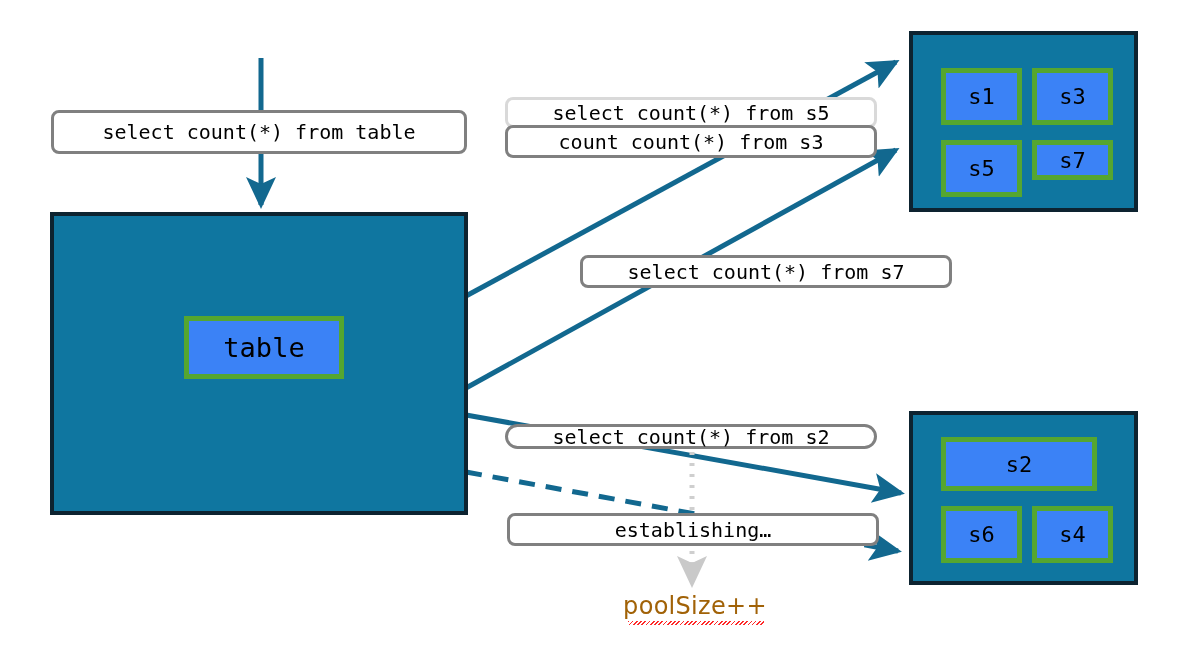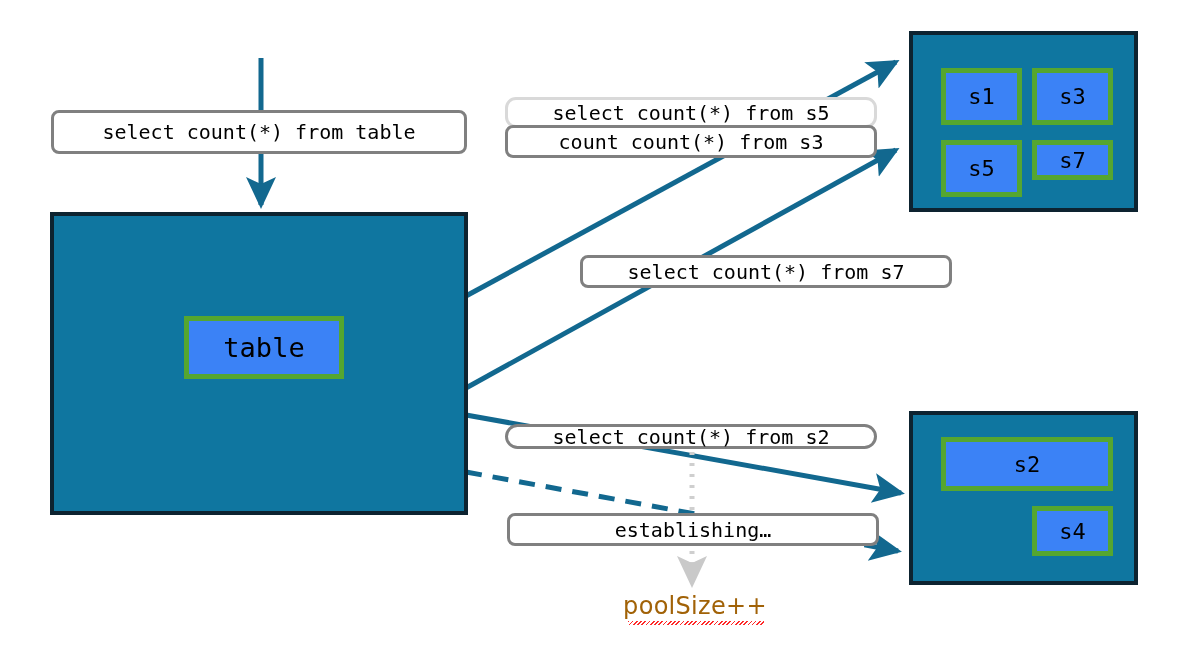--- a/index.html
+++ b/index.html
@@ -73,42 +73,41 @@
     font-size: 27px;
   }
   .srv {
     font-size: 22px;
   }
   #node-s1 { left: 28px; top: 33px;  width: 81px; height: 57px; }
   #node-s3 { left: 119px; top: 33px; width: 81px; height: 57px; }
   #node-s5 { left: 28px; top: 105px; width: 81px; height: 57px; }
   #node-s7 { left: 119px; top: 105px; width: 81px; height: 40px; }
 
-  #node-s2 { left: 28px; top: 22px;  width: 172px; height: 54px; text-align: center; }
+  #node-s2 { left: 28px; top: 22px;  width: 156px; height: 54px; text-align: center; }
   #node-s6 { left: 28px; top: 91px;  width: 81px; height: 57px; }
-  #node-s4 { left: 119px; top: 91px; width: 81px; height: 50px; }
+  #node-s4 { left: 119px; top: 91px; width: 81px; height: 57px; }
 
   
   .qbox {
     position: absolute;
     background: #ffffff;
     border: 3px solid #808080;
     border-radius: 8px;
     box-sizing: border-box;
     display: flex;
     align-items: center;
     justify-content: center;
     font-family: "DejaVu Sans Mono", monospace;
     font-size: 20px;
     color: #000000;
     white-space: nowrap;
   }
   .qbox.light {
     border-color: #d9d9d9;
-    border-radius: 11px;
   }
   #q-table   { left: 51px;  top: 110px; width: 416px; height: 44px; }
   #q-s5      { left: 505px; top: 97px;  width: 372px; height: 31px; }
   #q-s3      { left: 505px; top: 125px; width: 372px; height: 33px; }
   #q-s7      { left: 580px; top: 255px; width: 372px; height: 33px; }
   #q-s2      { left: 505px; top: 424px; width: 372px; height: 25px; border-radius: 15px; }
   #q-est     { left: 507px; top: 513px; width: 372px; height: 33px; }
 
   
   #poolsize-label {
@@ -180,20 +179,21 @@
 
   <div class="pool" id="pool-top">
     <div class="node srv" id="node-s1">s1</div>
     <div class="node srv" id="node-s3">s3</div>
     <div class="node srv" id="node-s5">s5</div>
     <div class="node srv" id="node-s7">s7</div>
   </div>
 
   <div class="pool" id="pool-bottom">
     <div class="node srv" id="node-s2">s2</div>
+    <div class="node srv" id="node-s6">s6</div>
     <div class="node srv" id="node-s4">s4</div>
   </div>
 
   <div class="qbox" id="q-table">select count(*) from table</div>
 
   <div class="qbox light" id="q-s5">select count(*) from s5</div>
 
   <div class="qbox" id="q-s3">count count(*) from s3</div>
 
   <div class="qbox" id="q-s7">select count(*) from s7</div>

